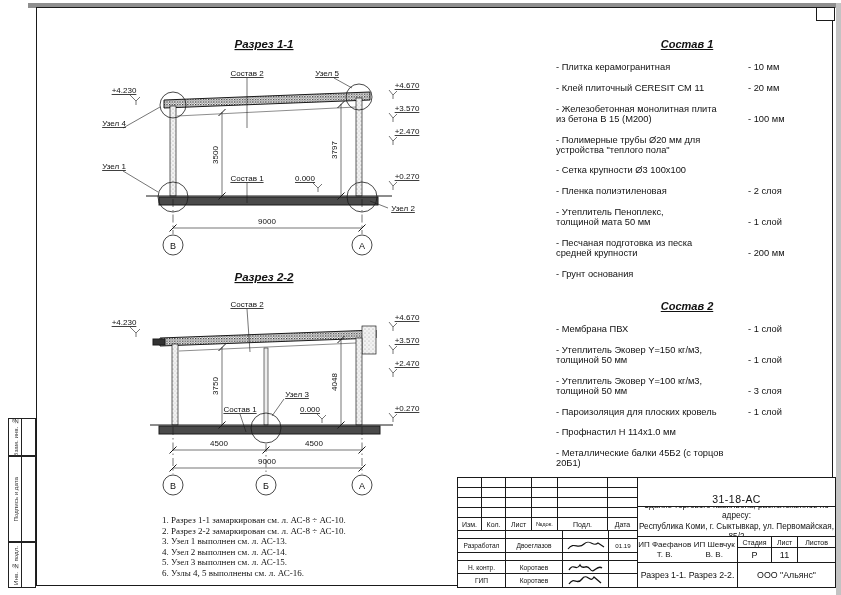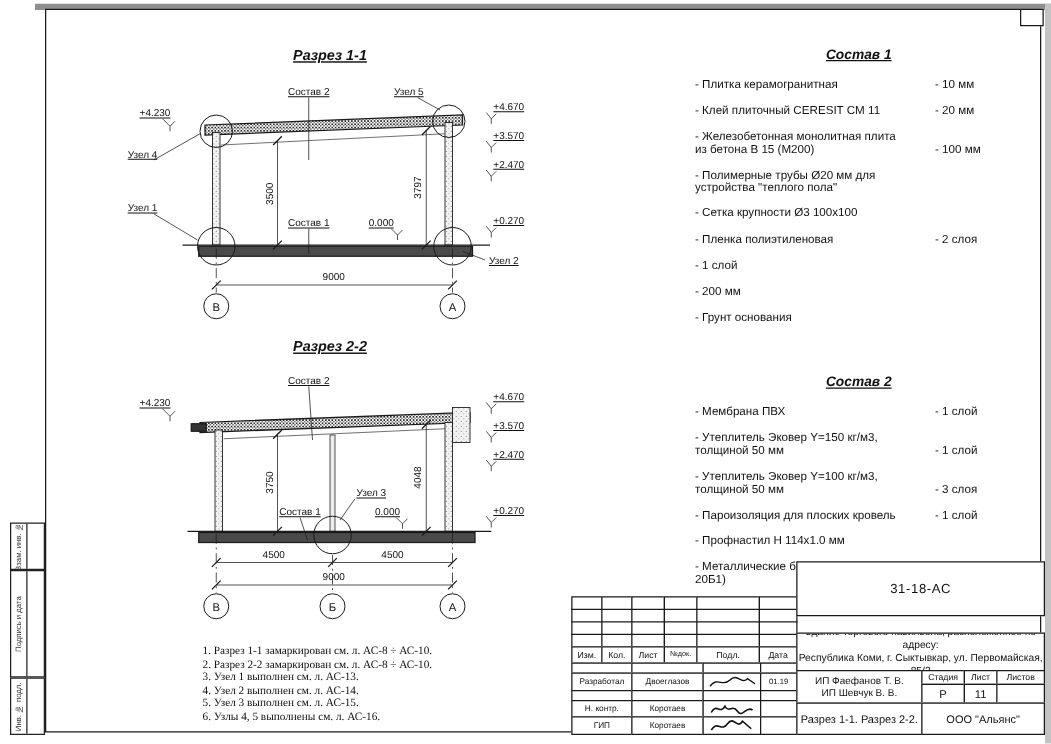--- a/index.html
+++ b/index.html
@@ -230,23 +230,27 @@
       </div>
     <div class="srow">
         <div class="sname">- Сетка крупности Ø3 100х100</div>
         <div class="sval"></div>
       </div>
     <div class="srow">
         <div class="sname">- Пленка полиэтиленовая</div>
         <div class="sval">- 2 слоя</div>
       </div>
     <div class="srow">
+        <div class="sname">- Утеплитель Пеноплекс,
+толщиной мата 50 мм</div>
         <div class="sval">- 1 слой</div>
       </div>
     <div class="srow">
+        <div class="sname">- Песчаная подготовка из песка
+средней крупности</div>
         <div class="sval">- 200 мм</div>
       </div>
     <div class="srow">
         <div class="sname">- Грунт основания</div>
         <div class="sval"></div>
       </div>
   </div>
 
   <div class="abs sostav" style="left:556px;top:300px;">
     <div class="sostav-title">Состав 2</div>
@@ -336,26 +340,26 @@
 
     <div class="cell" style="left:457px;top:573px;width:49px;height:15px;font-size:6.6px;">ГИП</div>
     <div class="cell" style="left:505px;top:573px;width:58px;height:15px;font-size:6.6px;">Коротаев</div>
     <div class="cell" style="left:562px;top:573px;width:47px;height:15px;">
       <svg width="40" height="13" viewBox="0 0 40 13">
         <path d="M3 10 C8 2 11 12 16 5 S24 10 28 3 L35 9" fill="none" stroke="#111" stroke-width="1.3"></path>
       </svg>
     </div>
     <div class="cell" style="left:608px;top:573px;width:30px;height:15px;"></div>
 
-    <div class="cell" style="left:637px;top:449px;width:199px;height:44px;font-size:10.5px;letter-spacing:.5px;">31-18-АС</div>
+    <div class="cell" style="left:637px;top:477px;width:199px;height:44px;font-size:10.5px;letter-spacing:.5px;">31-18-АС</div>
     <div class="cell" style="left:637px;top:506px;width:199px;height:31px;flex-direction:column;font-size:8.2px;line-height:10.5px;">
       <div>Здание торгового павильона, расположенное по адресу:</div>
       <div>Республика Коми, г. Сыктывкар, ул. Первомайская, 85/2</div>
     </div>
-    <div class="cell" style="left:637px;top:536px;width:101px;height:27px;flex-direction:column;font-size:8px;line-height:10px;">
+    <div class="cell" style="left:637px;top:536px;width:101px;height:27px;flex-direction:row;font-size:8px;line-height:10px;">
       <div>ИП Фаефанов Т. В.</div>
       <div>ИП Шевчук В. В.</div>
     </div>
     <div class="cell small" style="left:737px;top:536px;width:35px;height:12px;">Стадия</div>
     <div class="cell small" style="left:771px;top:536px;width:27px;height:12px;">Лист</div>
     <div class="cell small" style="left:797px;top:536px;width:39px;height:12px;">Листов</div>
     <div class="cell" style="left:737px;top:547px;width:35px;height:16px;font-size:9px;">Р</div>
     <div class="cell" style="left:771px;top:547px;width:27px;height:16px;font-size:9px;">11</div>
     <div class="cell" style="left:797px;top:547px;width:39px;height:16px;font-size:9px;"></div>
     <div class="cell" style="left:637px;top:562px;width:101px;height:26px;font-size:8.8px;">Разрез 1-1. Разрез 2-2.</div>

